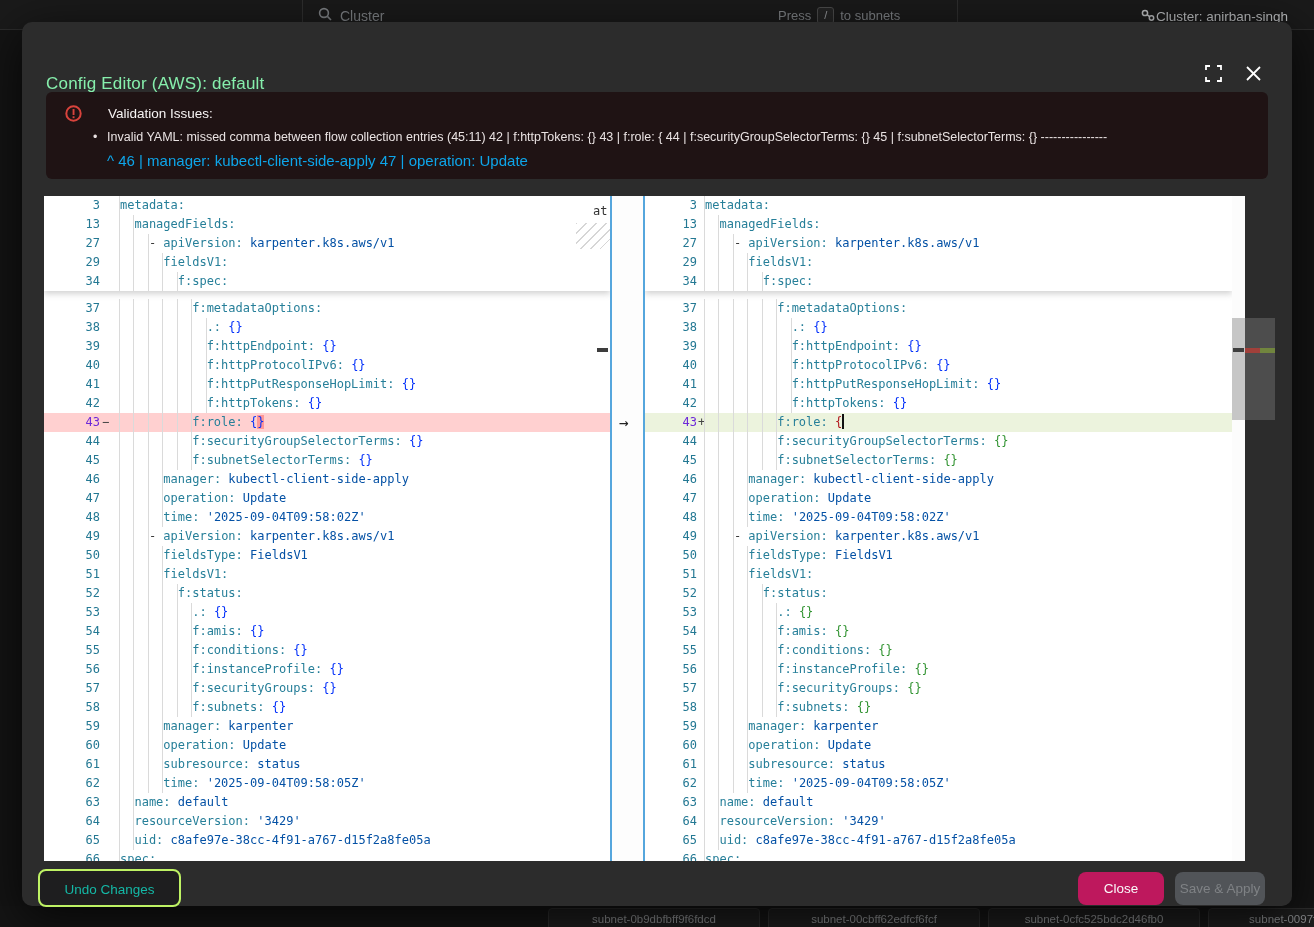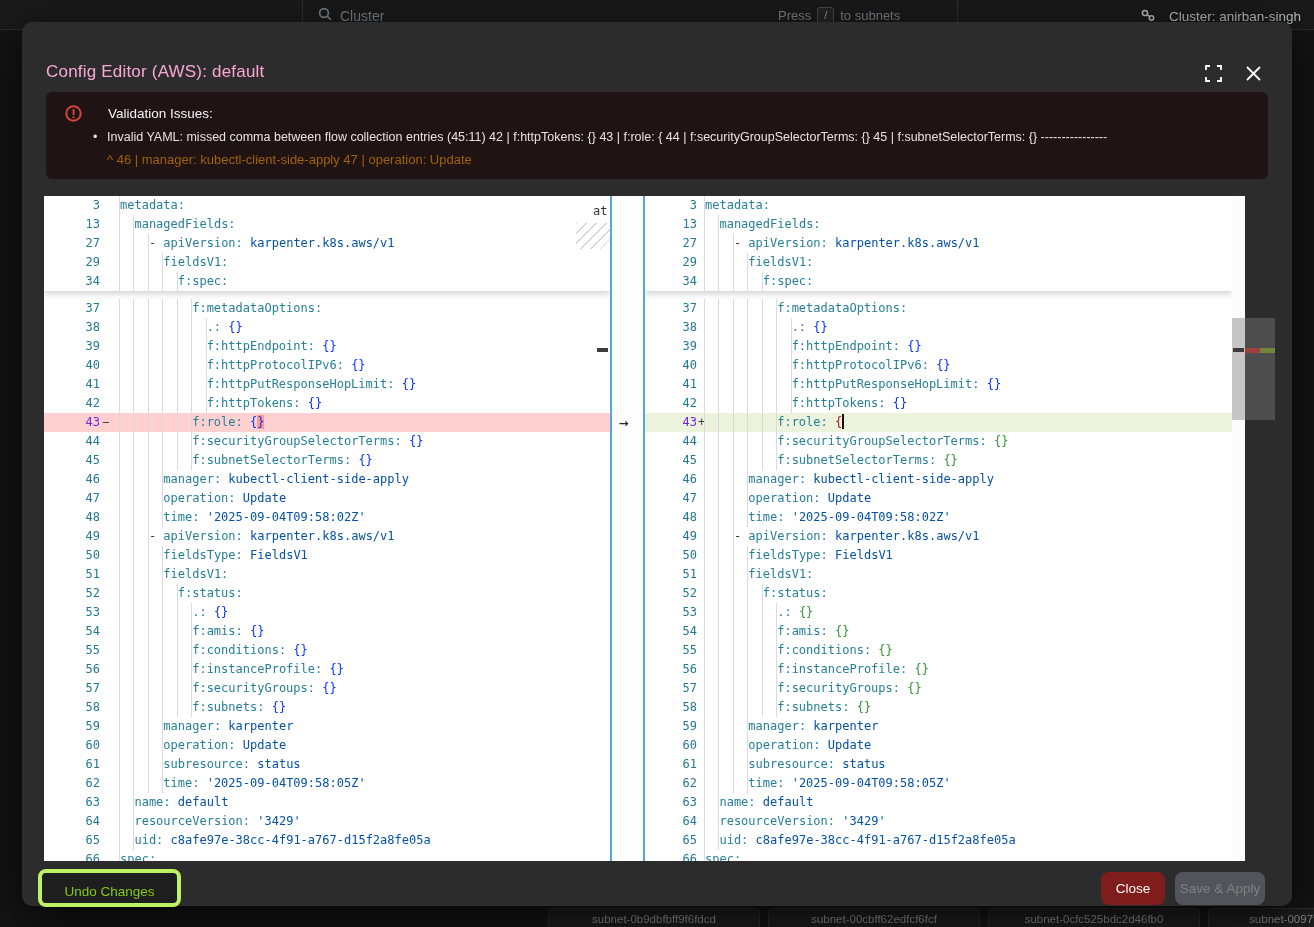--- a/index.html
+++ b/index.html
@@ -8,40 +8,40 @@
           font-family:"Liberation Sans", sans-serif; }
 
   
   .topbar { position:absolute; top:0; left:0; width:1314px; height:30px; background:#1a1a1a;
             border-bottom:1px solid #2c2c2c; z-index:1; color:#7d8084; }
   .topbar .vdiv { position:absolute; top:0; width:1px; height:30px; background:#2e2e2e; }
   .search-group { position:absolute; left:318px; top:7px; display:flex; align-items:center; gap:8px; font-size:14px; }
   .press-group { position:absolute; left:778px; top:7px; display:flex; align-items:center; gap:6px; font-size:13px; }
   .keycap { display:inline-block; min-width:17px; height:17px; line-height:15px; text-align:center;
             border:1px solid #4a4a4a; border-radius:3px; background:#242424; color:#9a9da0; font-size:11px; }
-  .cluster-group { position:absolute; left:1140px; top:7px; display:flex; align-items:center; gap:13px;
+  .cluster-group { position:absolute; left:1140px; top:7px; display:flex; align-items:center; gap:0;
                    font-size:13.5px; color:#bcbec0; white-space:nowrap; }
   .bottom-strip { position:absolute; left:0; bottom:0; width:1314px; height:21px; background:#151515; z-index:1; }
   .chip { position:absolute; top:2px; height:26px; background:#1e1e1e; border:1px solid #2e2e2e; border-radius:4px;
           color:#8d8f91; font-size:11.5px; text-align:center; line-height:20px; overflow:hidden; white-space:nowrap; }
 
   
   .modal { position:absolute; left:22px; top:22px; width:1270px; height:884px; background:#2c2c2c;
            border-radius:10px; box-shadow:0 12px 48px rgba(0,0,0,.75); z-index:5; }
-  .modal-title { position:absolute; left:24px; top:40px; font-size:17px; color:#f9a8d4; letter-spacing:.2px; }
+  .modal-title { position:absolute; left:24px; top:52px; font-size:17px; color:#86efac; letter-spacing:.2px; }
   .icon-btn { position:absolute; top:43px; width:20px; height:20px; cursor:pointer; color:#fff; }
   .icon-btn svg { display:block; }
 
   
   .banner { position:absolute; left:24px; top:70px; width:1222px; height:87px; background:#1f1314; border-radius:6px; }
   .banner-icon { position:absolute; left:19px; top:13px; }
   .banner-head { position:absolute; left:62px; top:14px; font-size:13.5px; color:#f7f4f4; }
   .banner-line1 { position:absolute; left:61px; top:38px; font-size:12.5px; color:#e9e2e2; width:1150px; }
   .banner-line1 .bullet { position:absolute; left:-14px; }
-  .banner-line2 { position:absolute; left:61px; top:60px; font-size:13px; color:#a16207; }
+  .banner-line2 { position:absolute; left:61px; top:60px; font-size:15px; color:#0ea5e9; }
 
   
   .editor { position:absolute; left:22px; top:174px; width:1201px; height:665px; background:#fff; overflow:hidden; }
   .pane { position:absolute; top:0; height:665px; background:#fff; overflow:hidden; }
   .pane-l { left:0; width:566px; }
   .pane-r { left:601px; width:587px; }
   .sash { position:absolute; left:566px; top:0; width:35px; height:665px; background:#fdfdfd;
           border-left:2px solid #55a6dd; border-right:2px solid #55a6dd; }
   .revert-arrow { position:absolute; left:7px; top:217px; font:16px/19px "DejaVu Sans Mono", monospace; color:#222; cursor:pointer; }
 
@@ -76,22 +76,22 @@
 
   
   .ov-ruler { position:absolute; left:1223px; top:174px; width:30px; height:665px; }
   .ov-slider { position:absolute; left:0; top:122px; width:30px; height:102px; background:rgba(140,140,140,.35); }
   .ov-red { position:absolute; left:0; top:152px; width:15px; height:5px; background:#a1403a; }
   .ov-green { position:absolute; left:15px; top:152px; width:15px; height:5px; background:#71853e; }
 
   
   .btn { position:absolute; border-radius:8px; font-size:13.5px; text-align:center; cursor:pointer; }
   .btn-undo { left:16px; top:847px; width:143px; height:38px; line-height:38px; background:#1e1e1f;
-              border:4px solid #bef264; color:#84cc16; }
-  .btn-close { left:1079px; top:850px; width:64px; height:33px; line-height:33px; background:#7f1d1d; color:#fafafa; }
+              border:2px solid #bef264; color:#14b8a6; }
+  .btn-close { left:1056px; top:850px; width:86px; height:33px; line-height:33px; background:#be185d; color:#fafafa; }
   .btn-save { left:1153px; top:850px; width:90px; height:33px; line-height:33px; background:#515458; color:#7f8285;
               cursor:default; }
 </style>
 </head>
 <body>
 
 <div class="page">
 
   <div class="topbar">
     <div class="vdiv" style="left:302px"></div>

